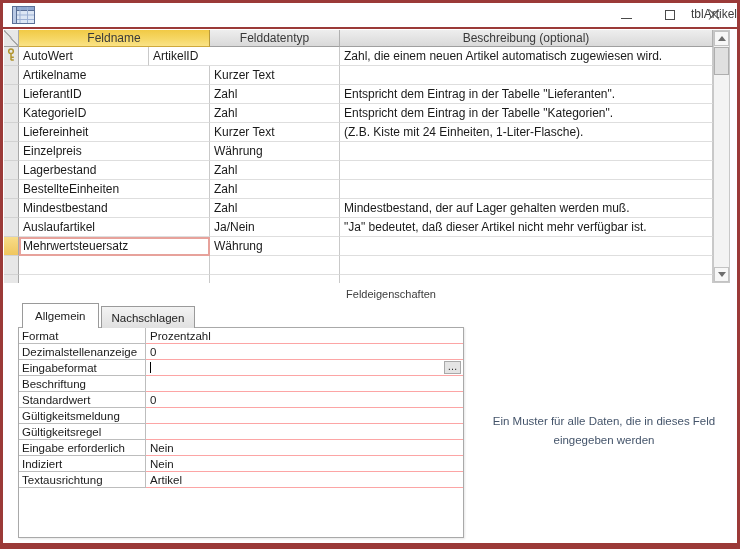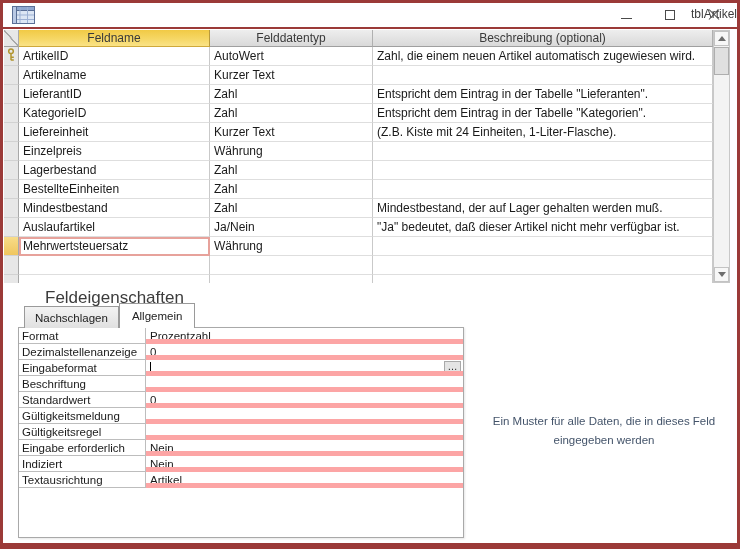--- a/index.html
+++ b/index.html
@@ -23,21 +23,21 @@
   .glyph-close::before{transform:rotate(45deg);}
   .glyph-close::after{transform:rotate(-45deg);}
   .title-sep{position:absolute;left:0;top:24px;right:0;height:2px;background:#9b3a38;}
   
   .design-grid{position:absolute;left:1px;top:27px;width:709px;height:253px;overflow:hidden;font-size:12px;}
   .dg-row{display:flex;height:19px;background:#fff;}
   .dg-header{height:17px;}
   .c-sel{width:15px;flex:none;background:#e7e7e7;border-right:1px solid #a8a8a8;border-bottom:1px solid #d2d2d2;
          display:flex;align-items:center;justify-content:center;}
   .c-name{width:191px;flex:none;}
-  .c-type{width:163px;flex:none;}
+  .c-type{width:130px;flex:none;}
   .c-desc{flex:1;}
   .cell{border-right:1px solid #c9c9c9;border-bottom:1px solid #dedede;
         padding:1px 4px 0 4px;white-space:nowrap;overflow:hidden;line-height:17px;}
   .hdr{border-right:1px solid #b0b0b0;border-bottom:1px solid #9f9f9f;
        background:linear-gradient(#eeeeee,#d9d9d9);
        text-align:center;color:#3a3a3a;line-height:16px;padding:0 4px;overflow:hidden;white-space:nowrap;}
   .hdr.gold{background:linear-gradient(180deg,#f1ca45 0%,#f6d765 55%,#fae387 100%);
             border-bottom:1px solid #cfa93b;border-right:1px solid #b89a3d;}
   .corner{background-color:#e7e7e7;border-bottom:1px solid #9f9f9f;
     background-image:linear-gradient(to right top,transparent 46%,#a9a9a9 47%,#a9a9a9 53%,transparent 54%);}
@@ -47,34 +47,34 @@
   .vscroll{position:absolute;left:710px;top:27px;width:17px;height:253px;background:#f3f3f3;
            border:1px solid #c8c8c8;}
   .vs-btn{position:absolute;left:0;right:0;height:15px;background:#f7f7f7;border:1px solid #c3c3c3;
           display:flex;align-items:center;justify-content:center;}
   .vs-up{top:0;}
   .vs-down{bottom:0;}
   .arr-up{width:0;height:0;border-left:4px solid transparent;border-right:4px solid transparent;border-bottom:5px solid #6d6d6d;}
   .arr-down{width:0;height:0;border-left:4px solid transparent;border-right:4px solid transparent;border-top:5px solid #6d6d6d;}
   .vs-thumb{position:absolute;left:0;right:0;top:16px;height:28px;background:#e0e0e0;border:1px solid #aeaeae;}
   
-  .section-label{position:absolute;left:0;right:0;top:285px;font-size:17px;color:#3c3c3c;margin-left:42px;}
+  .section-label{position:absolute;left:0;right:0;top:285px;text-align:center;font-size:11px;color:#3c3c3c;margin-left:42px;}
   
   .tabs{position:absolute;left:19px;top:300px;height:25px;display:flex;align-items:flex-end;z-index:2;}
   .tab{display:flex;align-items:center;padding:0 12px;font-size:11.5px;color:#222;
        border:1px solid #9a9a9a;border-bottom:none;cursor:default;}
   .tab.active{height:25px;background:#fff;position:relative;z-index:3;}
   .tab.inactive{height:22px;background:linear-gradient(#f3f3f3,#e0e0e0);margin-left:2px;padding:0 10px;}
   
   .prop-panel{position:absolute;left:15px;top:324px;width:446px;height:211px;background:#fff;
               border:1px solid #a9a9a9;z-index:1;box-shadow:1px 1px 2px rgba(0,0,0,0.10);}
   .prop-row{display:flex;height:16px;font-size:11.5px;}
   .prop-label{width:127px;flex:none;border-right:1px solid #bdbdbd;border-bottom:1px solid #bdbdbd;
               padding:1px 2px 0 3px;white-space:nowrap;overflow:hidden;line-height:14px;}
-  .prop-value{flex:1;border-bottom:5px solid #fca5a5;padding:1px 2px 0 4px;position:relative;
+  .prop-value{flex:1;border-bottom:1px solid #fca5a5;padding:1px 2px 0 4px;position:relative;
               white-space:nowrap;overflow:hidden;line-height:14px;}
   .caret{position:absolute;left:4px;top:2px;width:1px;height:11px;background:#000;}
   .builder{position:absolute;right:2px;top:1px;width:17px;height:13px;background:#e4e4e4;
            border:1px solid #a9a9a9;font-size:10px;line-height:9px;text-align:center;color:#222;cursor:default;}
   
   .help-text{position:absolute;left:468px;top:409px;width:266px;text-align:center;
              font-size:11.5px;line-height:19px;color:#44546a;}
 </style>
 </head>
 <body>
@@ -116,22 +116,22 @@
       <div class="c-desc hdr">Beschreibung (optional)</div>
     </div>
     <div id="dg-body">
         <div class="dg-row">
           <div class="c-sel">
             <span><svg width="10" height="13" viewBox="0 0 10 13">
                 <circle cx="5" cy="3.2" r="2.3" fill="none" stroke="#b1952f" stroke-width="1.5"></circle>
                 <path d="M5 5.5 V12.3 M5 9.3 H7.8 M5 12 H7.8" stroke="#b1952f" stroke-width="1.5" fill="none"></path>
               </svg></span>
           </div>
+          <div class="cell c-type">AutoWert</div>
           <div class="cell c-name">ArtikelID</div>
-          <div class="cell c-type">AutoWert</div>
           <div class="cell c-desc">Zahl, die einem neuen Artikel automatisch zugewiesen wird.</div>
         </div>
         <div class="dg-row">
           <div class="c-sel"></div>
           <div class="cell c-name">Artikelname</div>
           <div class="cell c-type">Kurzer Text</div>
           <div class="cell c-desc"></div>
         </div>
         <div class="dg-row">
           <div class="c-sel"></div>
@@ -208,22 +208,22 @@
       </div>
     <div class="vs-thumb"></div>
     <div class="vs-btn vs-down">
         <span class="arr-down"></span>
       </div>
   </div>
 
   <div class="section-label">Feldeigenschaften</div>
 
   <div class="tabs" id="tabs">
+      <div class="tab active">Allgemein</div>
       <div class="tab inactive">Nachschlagen</div>
-      <div class="tab active">Allgemein</div>
     </div>
 
   <div class="prop-panel">
     <div id="prop-body">
         <div class="prop-row">
           <div class="prop-label">Format</div>
           <div class="prop-value"><span>Prozentzahl</span></div>
         </div>
         <div class="prop-row">
           <div class="prop-label">Dezimalstellenanzeige</div>

